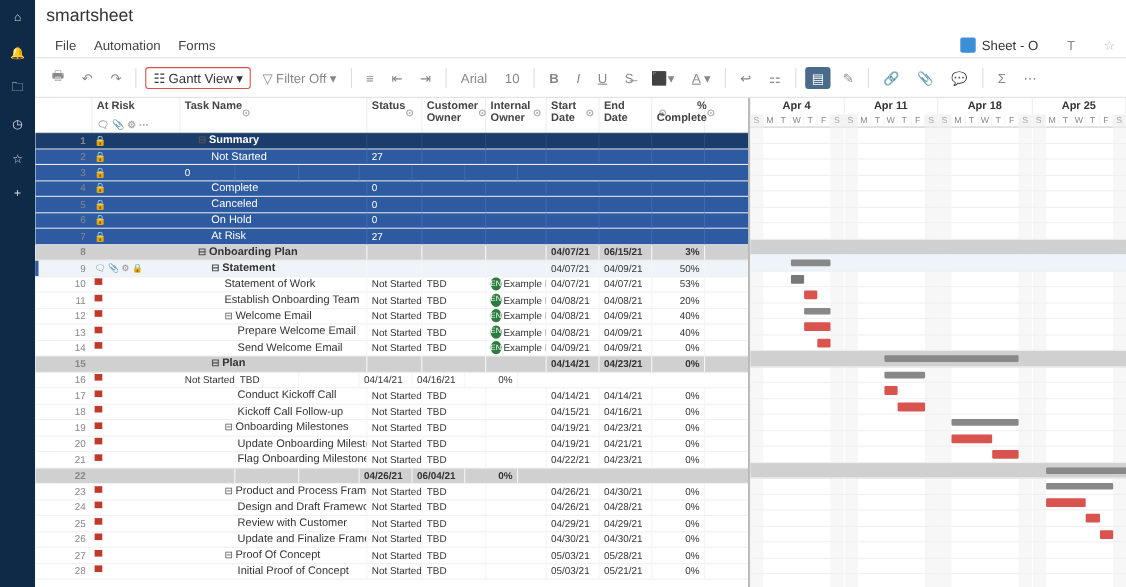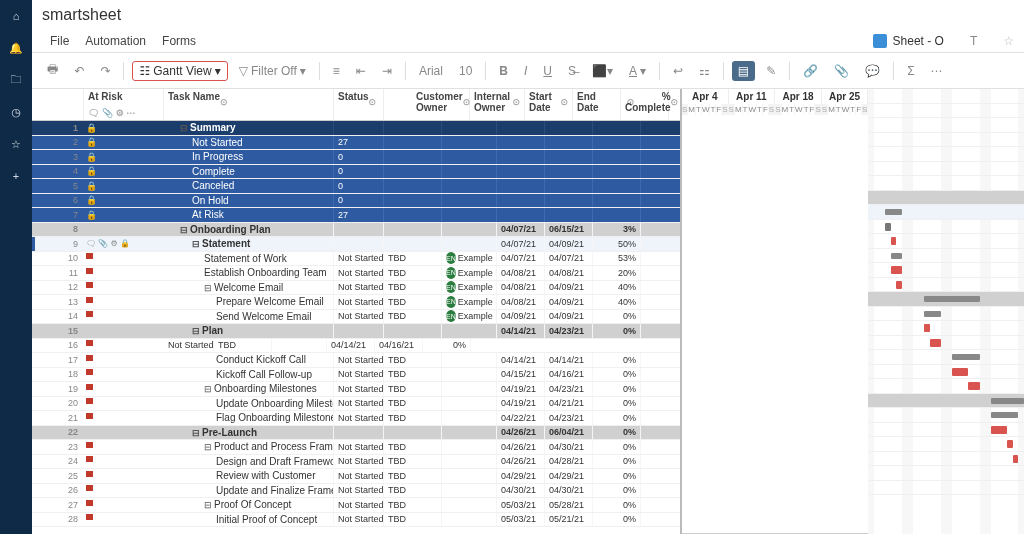--- a/index.html
+++ b/index.html
@@ -20,21 +20,21 @@
 .tbtn.boxed { border: 1.5px solid #d9534f; border-radius: 3px; color: #333; padding: 2px 6px; }
 .tsep { width: 1px; height: 18px; background: #ddd; margin: 0 2px; }
 .content { flex: 1; display: flex; overflow: hidden; }
 .grid-side { width: 650px; display: flex; flex-direction: column; border-right: 2px solid #bbb; }
 .grid-header { display: flex; border-bottom: 1px solid #ccc; background: #fff; font-size: 10px; color: #444; font-weight: 600; }
 .rh { width: 52px; border-right: 1px solid #eee; }
 .ah { width: 80px; border-right: 1px solid #eee; display: flex; flex-direction: column; padding: 2px 4px; }
 .col { border-right: 1px solid #eee; padding: 2px 4px; display: flex; flex-direction: row; }
 .col.task { width: 170px; }
 .col.status { width: 50px; }
-.col.co { width: 58px; margin-left: 28px; }
+.col.co { width: 58px; }
 .col.io { width: 55px; }
 .col.sd { width: 48px; }
 .col.ed { width: 48px; gap: 28px; }
 .col.pc { width: 48px; text-align: right; }
 .hsub { color: #aaa; font-size: 9px; margin-top: 6px; }
 .rows { flex: 1; overflow-y: auto; }
 .row { display: flex; height: 14.5px; border-bottom: 1px solid #f0f0f0; align-items: center; font-size: 10px; }
 .row .rn { width: 52px; text-align: right; padding-right: 6px; color: #888; font-size: 9px; }
 .row .atr { width: 80px; display: flex; align-items: center; gap: 3px; padding-left: 2px; }
 .flag { width: 8px; height: 10px; }
@@ -55,21 +55,21 @@
 .row.section { background: #d0d0d0; font-weight: 600; }
 .row.bold .cell.task { font-weight: 600; }
 .row.selected { background: #eef4fa; }
 .row.selected::before { content: ''; position: absolute; left: 32px; width: 3px; height: 14px; background: #2d5aa0; }
 .indent-1 { padding-left: 12px; }
 .indent-2 { padding-left: 24px; }
 .indent-3 { padding-left: 36px; }
 .indent-4 { padding-left: 48px; }
 .exp { display: inline-block; width: 10px; font-size: 9px; color: #555; }
 .avatar { width: 12px; height: 12px; border-radius: 50%; background: #2a7d3f; color: #fff; font-size: 7px; display: inline-flex; align-items: center; justify-content: center; margin-right: 2px; }
-.gantt-side { flex: 1; display: flex; flex-direction: row; overflow: hidden; }
+.gantt-side { flex: 1; display: flex; flex-direction: column; overflow: hidden; }
 .gantt-header { border-bottom: 1px solid #ccc; }
 .gh-weeks { display: flex; font-size: 10px; font-weight: 600; text-align: center; }
 .gh-week { flex: 1; border-right: 1px solid #eee; padding: 2px 0; }
 .gh-days { display: flex; font-size: 8px; color: #888; }
 .gh-day { flex: 1; text-align: center; border-right: 1px solid #f5f5f5; padding: 1px 0; }
 .gh-day.wk { background: #f3f3f3; color: #aaa; }
 .gantt-body { flex: 1; position: relative; }
 .grow { height: 14.5px; border-bottom: 1px solid #f0f0f0; position: relative; }
 .grow.section { background: #d0d0d0; }
 .grow.sel { background: #eef4fa; }
@@ -210,23 +210,20 @@
               <div class="cell io"></div>
               <div class="cell sd"></div>
               <div class="cell ed"></div>
               <div class="cell pc"></div>
             </div>
             <div class="row summary-sub">
               <div class="rn">3</div>
               <div class="atr">
                 <span class="lock">🔒</span>
               </div>
-              <div class="cell task">
-                <span class="indent-2"><span>In Progress</span></span>
-              </div>
               <div class="cell status">0</div>
               <div class="cell co"></div>
               <div class="cell io"></div>
               <div class="cell sd"></div>
               <div class="cell ed"></div>
               <div class="cell pc"></div>
             </div>
             <div class="row summary-sub">
               <div class="rn">4</div>
               <div class="atr">
@@ -501,23 +498,20 @@
               <div class="cell status">Not Started</div>
               <div class="cell co">TBD</div>
               <div class="cell io"></div>
               <div class="cell sd">04/22/21</div>
               <div class="cell ed">04/23/21</div>
               <div class="cell pc">0%</div>
             </div>
             <div class="row section ">
               <div class="rn">22</div>
               <div class="atr"></div>
-              <div class="cell task">
-                <span class="indent-2"><span class="exp">⊟</span><span>Pre-Launch</span></span>
-              </div>
               <div class="cell status"></div>
               <div class="cell co"></div>
               <div class="cell io"></div>
               <div class="cell sd">04/26/21</div>
               <div class="cell ed">06/04/21</div>
               <div class="cell pc">0%</div>
             </div>
             <div class="row ">
               <div class="rn">23</div>
               <div class="atr">

